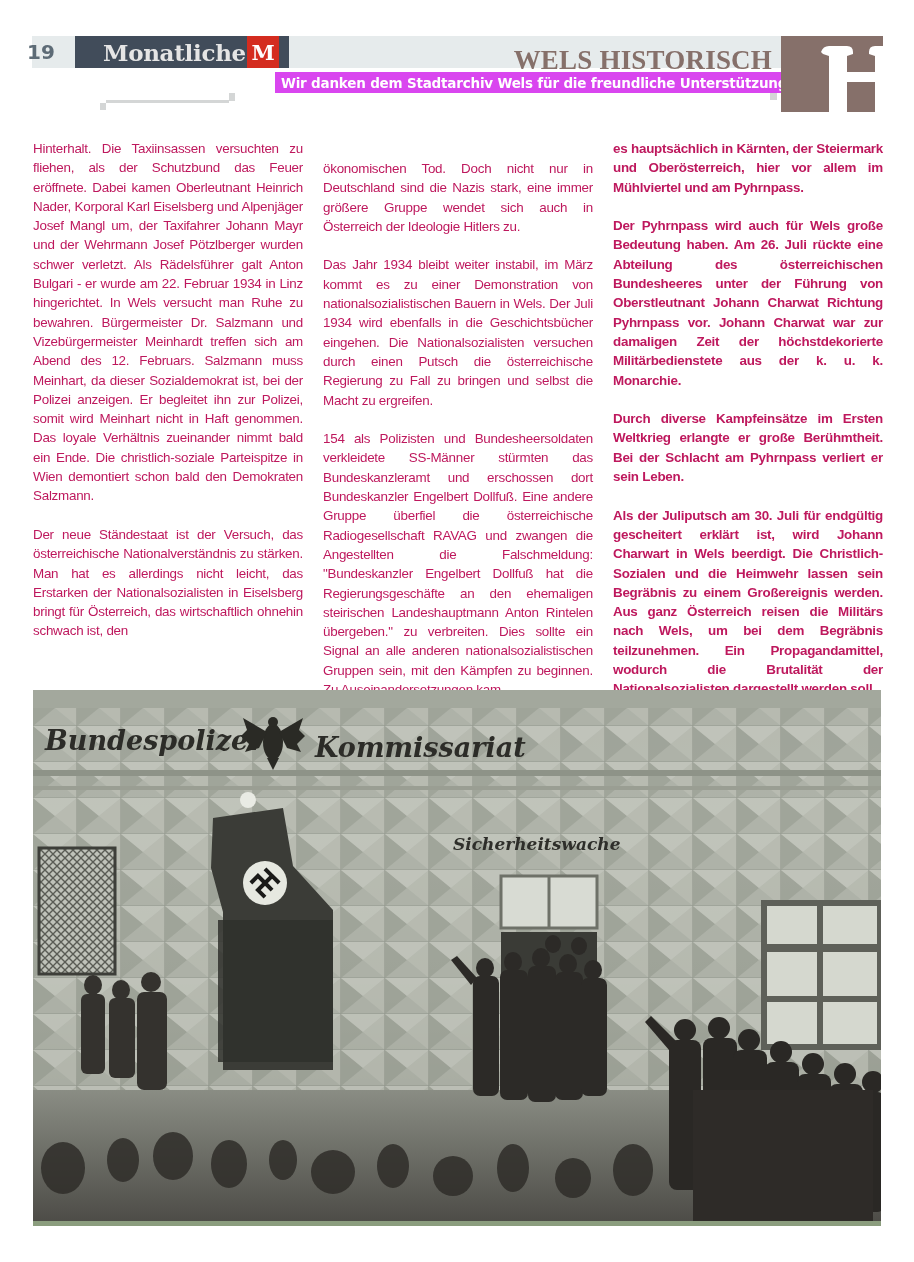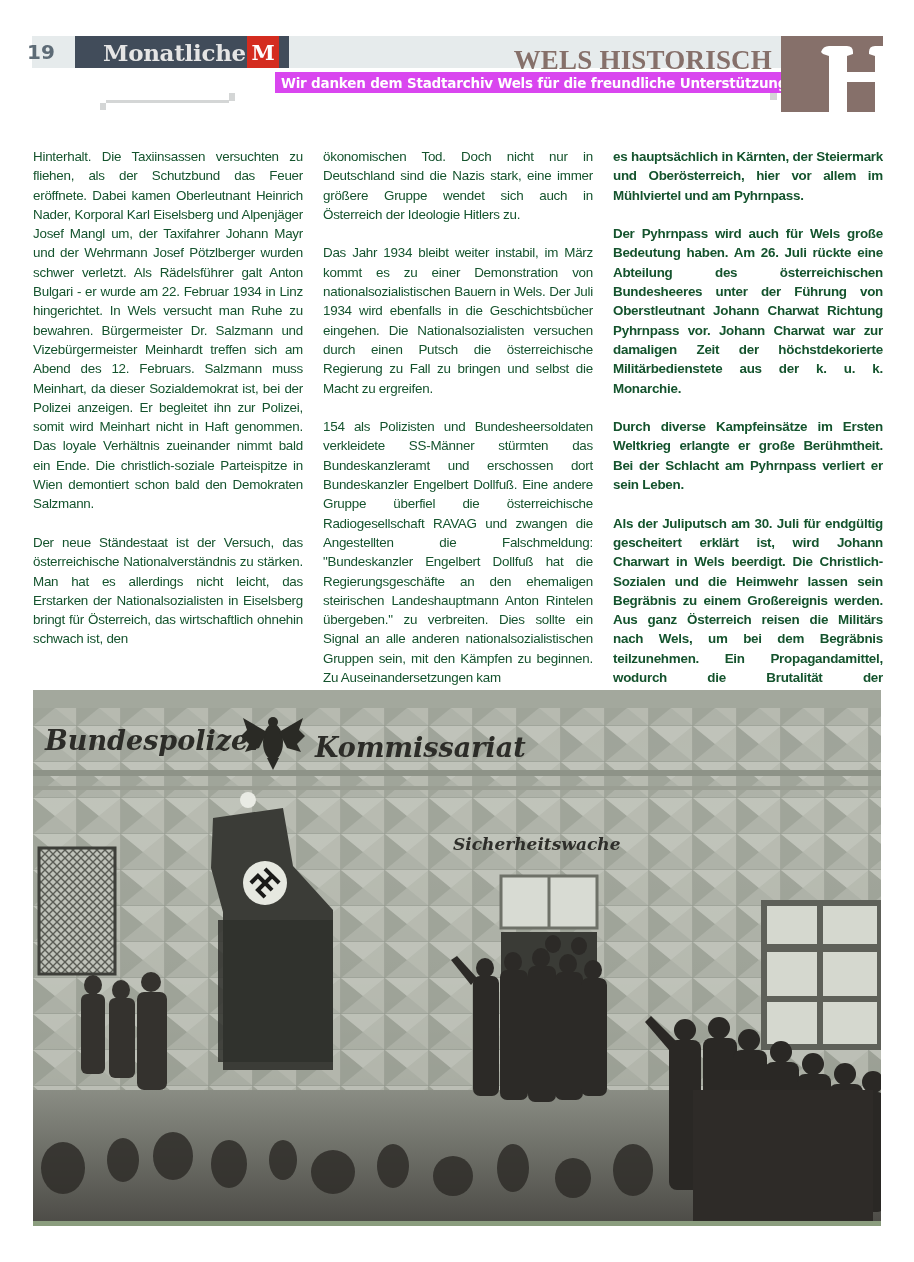--- a/index.html
+++ b/index.html
@@ -20,25 +20,25 @@
     font-family: "DejaVu Sans", sans-serif; font-weight: bold; font-size: 13.5px; display: flex; align-items: center; padding-left: 6px; letter-spacing: -0.2px; white-space: nowrap; overflow: hidden; margin-left: 40px; }
   .deco-line-1 { position: absolute; left: 106px; top: 100px; width: 123px; height: 3px; background: #d4d6d6; }
   .deco-sq-1 { position: absolute; left: 229px; top: 93px; width: 6px; height: 8px; background: #d4d6d6; }
   .deco-sq-2 { position: absolute; left: 100px; top: 103px; width: 6px; height: 7px; background: #d4d6d6; }
   .deco-sq-3 { position: absolute; left: 770px; top: 93px; width: 7px; height: 7px; background: #d4d6d6; }
   .h-block { position: absolute; left: 781px; top: 36px; width: 102px; height: 76px; background: #86706a; overflow: hidden; }
   .h-block .h-letter { position: absolute; left: 38px; top: 10px; width: 64px; height: 66px; }
 
   
   .columns { position: absolute; left: 33px; top: 131px; width: 850px; height: 550px; }
-  .col { position: absolute; top: 16px; width: 270px; font-family: "Liberation Sans", "DejaVu Sans", sans-serif;
-    font-size: 13.4px; line-height: 19.3px; color: #14532d; text-align: justify; letter-spacing: -0.25px; }
+  .col { position: absolute; top: 8px; width: 270px; font-family: "Liberation Sans", "DejaVu Sans", sans-serif;
+    font-size: 13.4px; line-height: 19.3px; color: #be185d; text-align: justify; letter-spacing: -0.25px; }
   .col p { margin-bottom: 19.3px; text-align-last: left; }
   .col-1 { left: 0; }
-  .col-2 { left: 290px; }
+  .col-2 { left: 290px; margin-top: 20px; }
   .col-3 { left: 580px; font-weight: bold; }
 
   
   .photo { position: absolute; left: 33px; top: 690px; width: 848px; height: 532px; overflow: hidden;
     background: linear-gradient(180deg, #a9aea5 0%, #b3b7ad 25%, #a5aa9f 55%, #8d9186 75%, #5f605a 100%); }
   .photo-bottom-bar { position: absolute; left: 33px; top: 1221px; width: 848px; height: 5px; background: #8b9d7e; }
   .photo svg { position: absolute; left: 0; top: 0; }
   .caption { position: absolute; right: 16px; bottom: 12px; font-family: "DejaVu Sans", sans-serif; font-weight: bold;
     font-size: 19px; color: #ffffff; text-shadow: 2px 2px 1px #1c1c1c, 1px 1px 0 #1c1c1c; letter-spacing: -0.3px; }
 </style>

